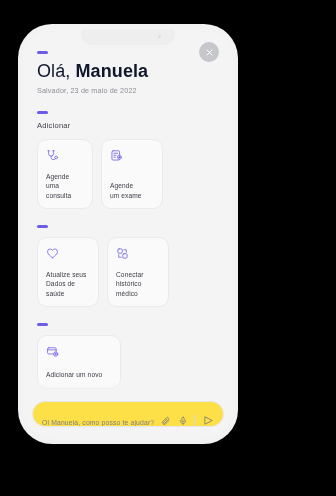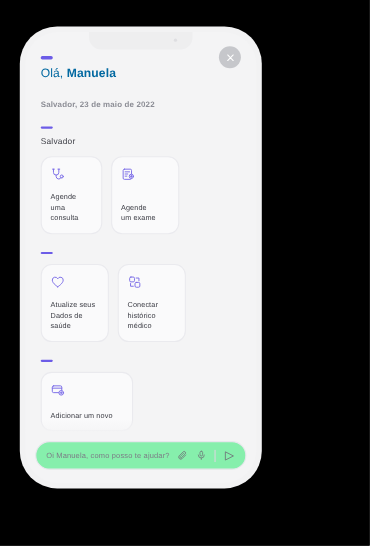--- a/index.html
+++ b/index.html
@@ -92,33 +92,32 @@
   
   .dash {
     width: 11px;
     height: 2.5px;
     border-radius: 2px;
     background: #6c5ce7;
     margin-bottom: 7px;
   }
 
   .greeting {
-    font-size: 11px;
-    color: #0369a1;
+    font-size: 18px;
+    color: #0f172a;
     letter-spacing: 0.1px;
     line-height: 1.2;
   }
   .greeting .bold { font-weight: bold; }
 
   .subtitle {
     font-size: 7.2px;
     color: #8d8e96;
-    margin-top: 16px;
+    margin-top: 4px;
     letter-spacing: 0.15px;
-    font-weight: bold;
   }
 
   .section { margin-top: 16px; }
 
   .section-label {
     font-size: 7.6px;
     color: #3e3f47;
     letter-spacing: 0.2px;
   }
 
@@ -161,25 +160,25 @@
   
   .chatbar-wrap {
     position: absolute;
     left: 0;
     right: 0;
     bottom: 12px;
     padding: 0 9px;
   }
   .chatbar {
     height: 26px;
-    background: #86efac;
+    background: #fde047;
     border: 0.8px solid #e7e7ec;
     border-radius: 13px;
     display: flex;
-    align-items: center;
+    align-items: flex-end;
     padding: 0 9px;
   }
   .chat-input {
     flex: 1;
     border: none;
     outline: none;
     background: transparent;
     font-family: "Liberation Sans", sans-serif;
     font-size: 6.8px;
     color: #5e5f68;
@@ -235,21 +234,21 @@
         <div>
           <div class="dash"></div>
           <div class="greeting">
             <span>Olá, </span><span class="bold">Manuela</span>
           </div>
           <div class="subtitle">Salvador, 23 de maio de 2022</div>
         </div>
 
         <div class="section">
           <div class="dash"></div>
-          <div class="section-label">Salvador</div>
+          <div class="section-label">Adicionar</div>
           <div class="card-row">
 
             <div class="card">
               <div class="card-icon">
                 <svg width="13" height="13" viewBox="0 0 16 16" fill="none" stroke="#7d6fe8" stroke-width="1.1" stroke-linecap="round" stroke-linejoin="round">
                   <path d="M3.2 2.2 v3.6 a3 3 0 0 0 6 0 V2.2"></path>
                   <path d="M2.2 2.2 h2"></path>
                   <path d="M8.2 2.2 h2"></path>
                   <path d="M6.2 8.8 v1.6 a3 3 0 0 0 5.6 1.3"></path>
                   <circle cx="12.5" cy="10.4" r="1.7"></circle>

